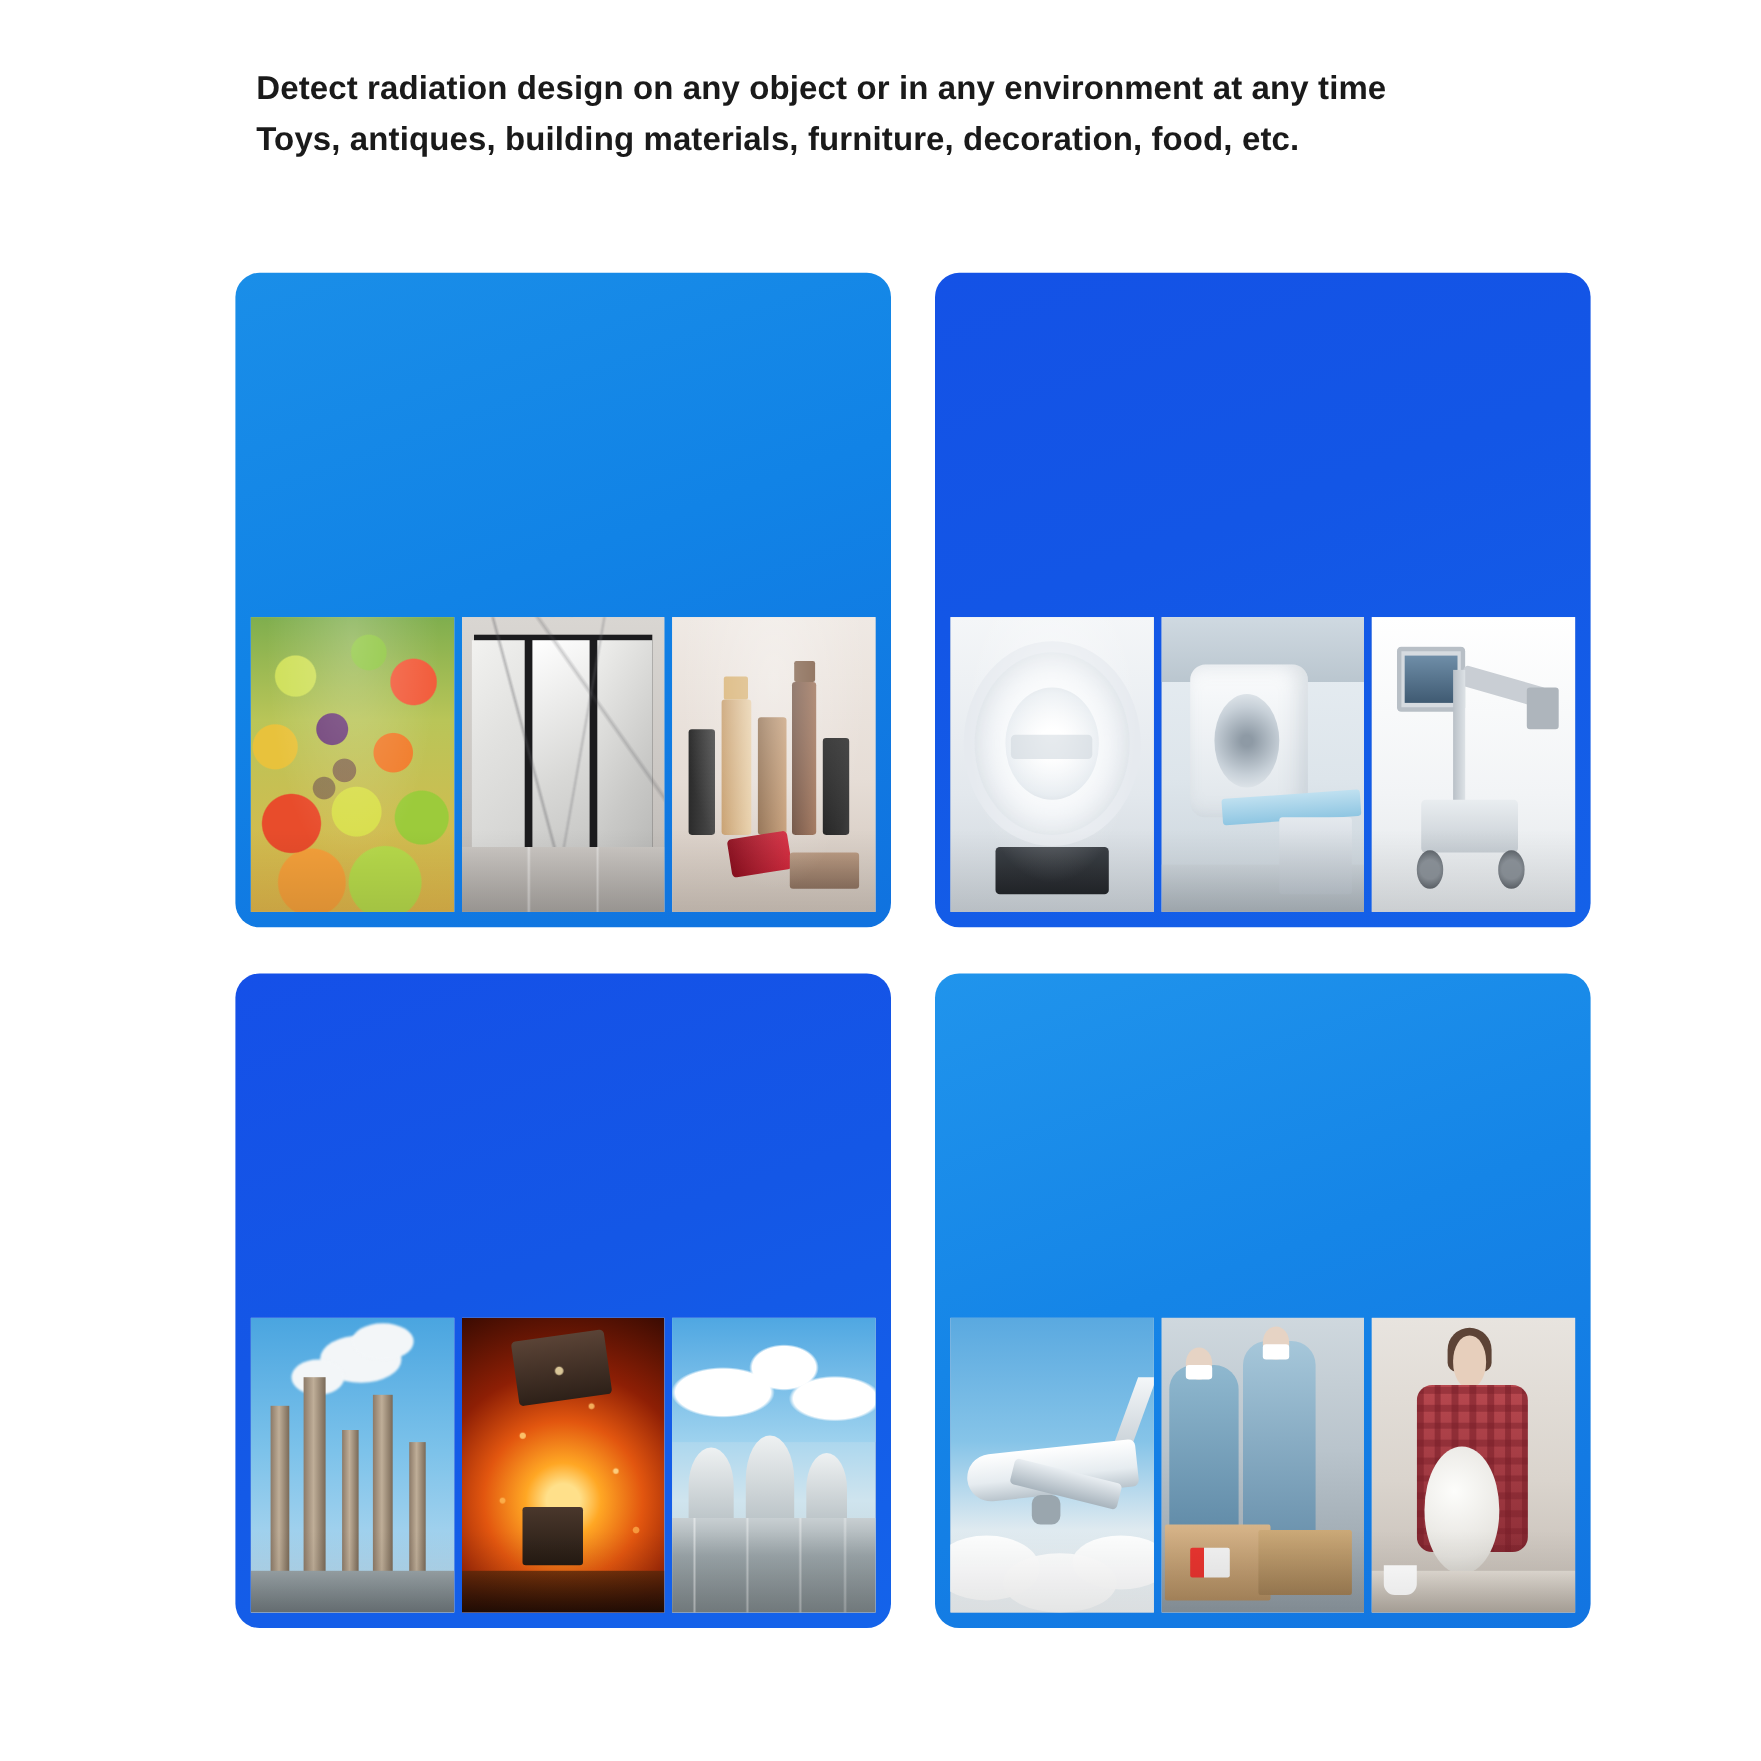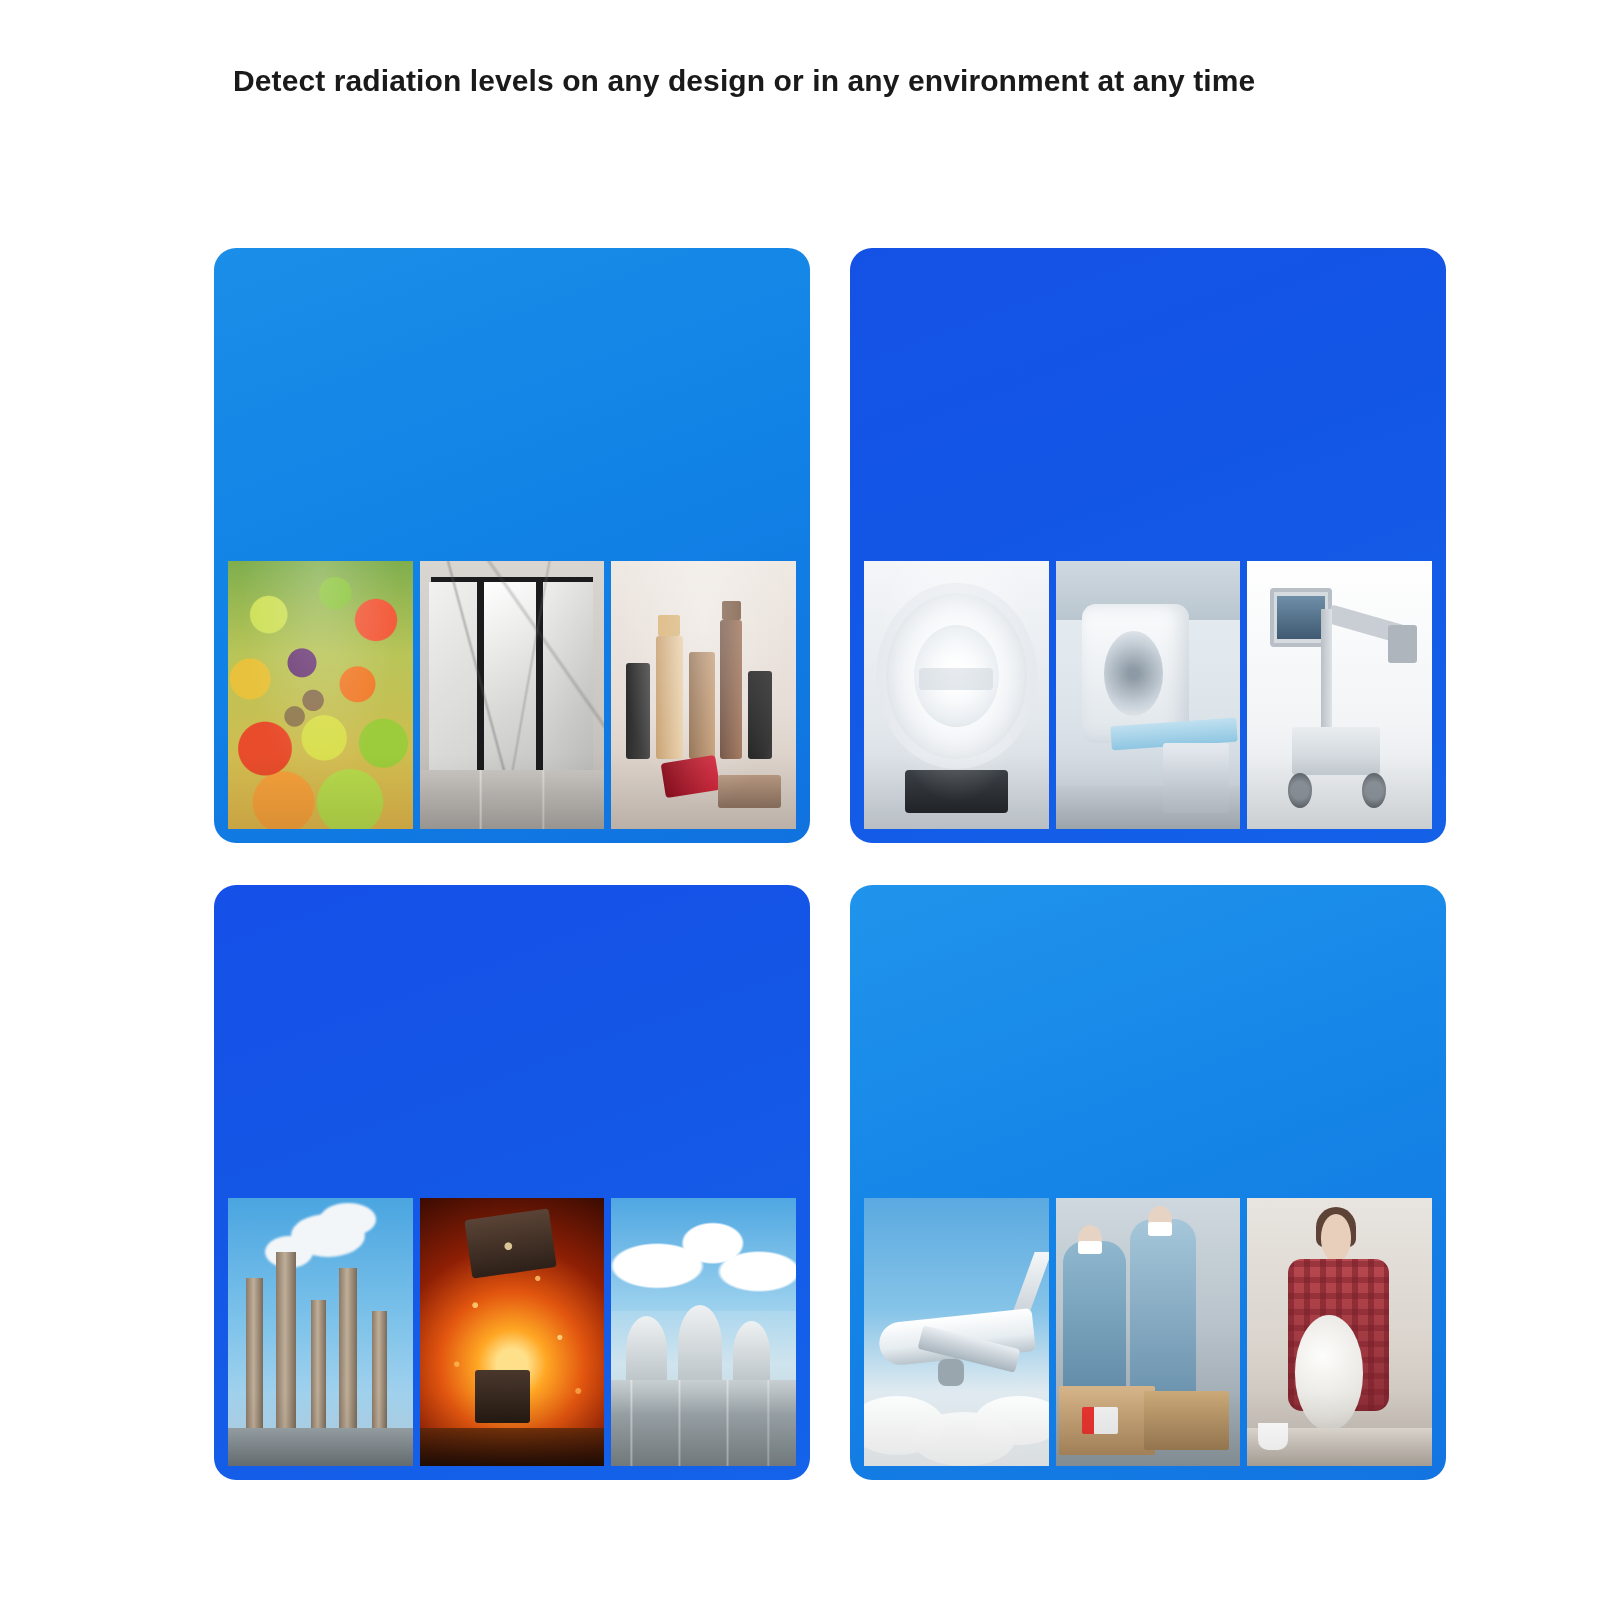--- a/index.html
+++ b/index.html
@@ -666,21 +666,22 @@
     pointer-events: none;
     background: linear-gradient(180deg, rgba(0,0,0,0) 72%, rgba(0,0,0,.10) 100%);
   }
 </style>
 </head>
 <body>
 
 <div class="page">
 
   <div class="headings">
-    <div class="line line2">Detect radiation levels on any design or in any environment at any time</div>
+    <div class="line line2">Detect radiation design on any object or in any environment at any time</div>
+    <div class="line line3">Toys, antiques, building materials, furniture, decoration, food, etc.</div>
   </div>
 
   <div class="grid">
 
     <div class="panel p0">
       <div class="thumbs">
         <div class="thumb">
           <div class="art art-fruits"></div>
           <div class="thumb-shade"></div>
         </div>

